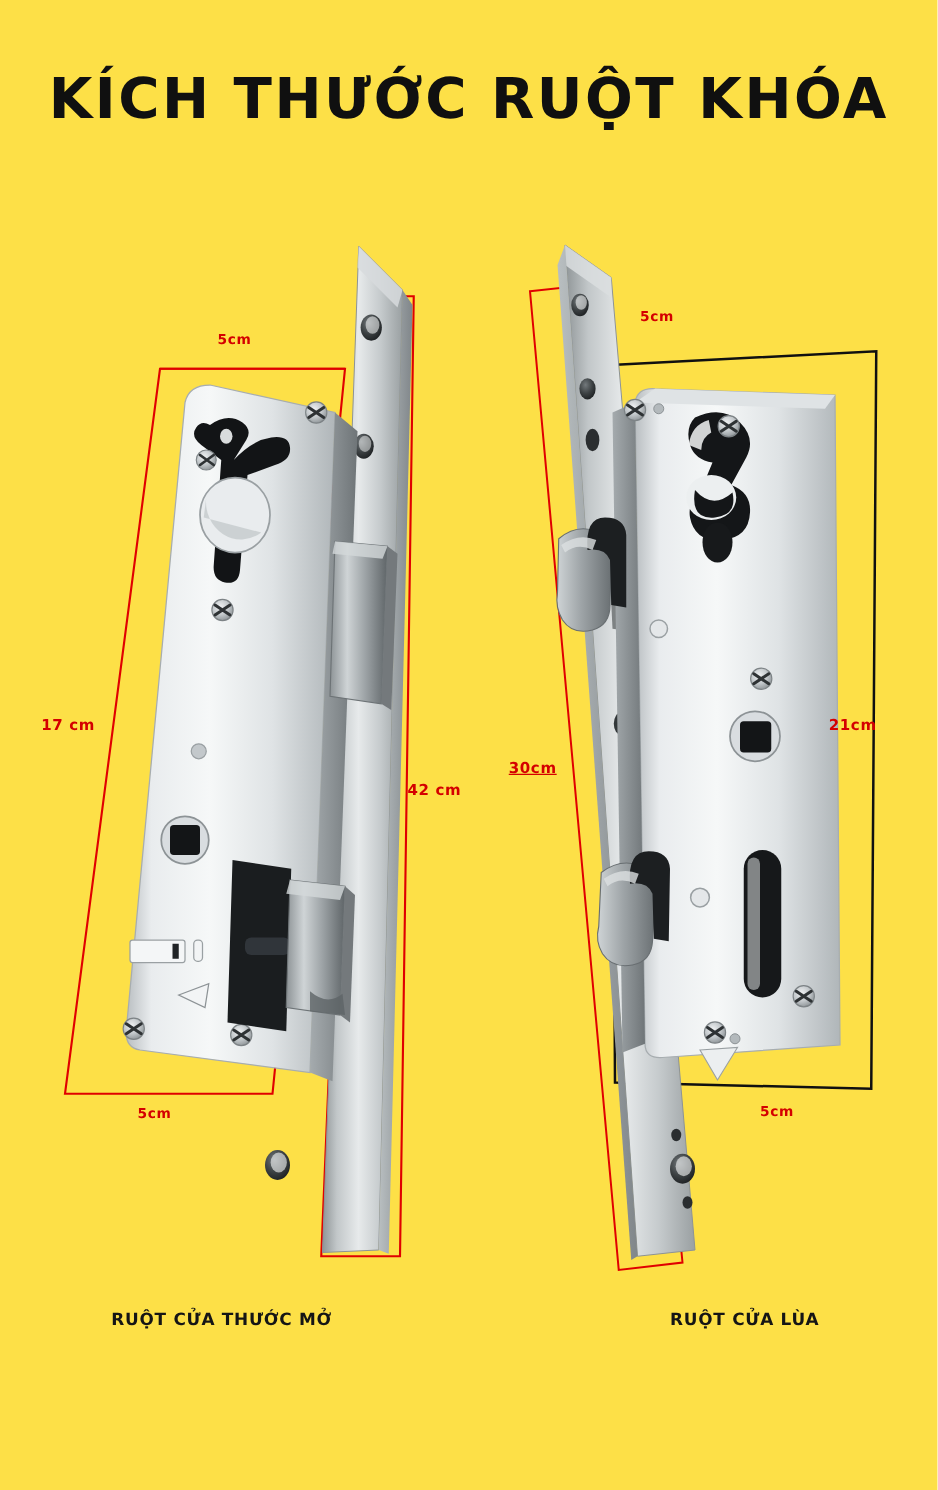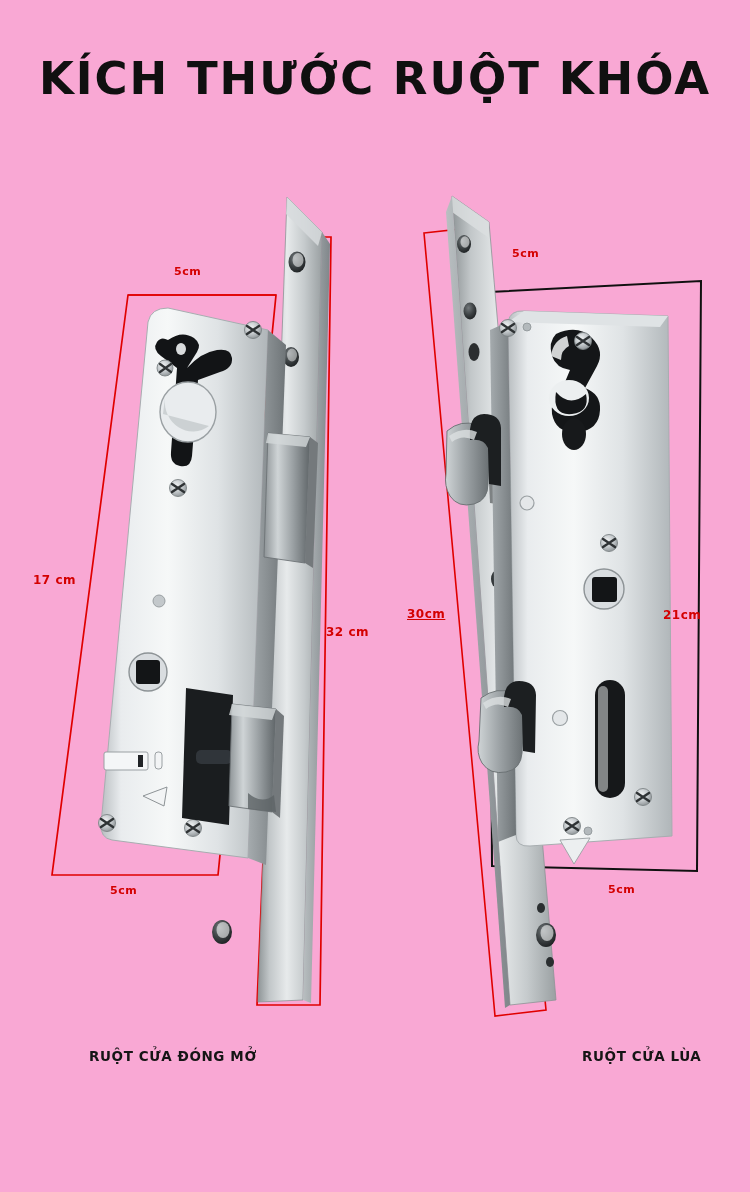--- a/index.html
+++ b/index.html
@@ -11,21 +11,21 @@
     width: 750px;
     height: 1192px;
     position: relative;
     overflow: hidden;
     font-family: "DejaVu Sans", "Liberation Sans", sans-serif;
   }
 
   #page {
     position: absolute;
     inset: 0;
-    background: #f9a8d4;
+    background: #fde047;
   }
 
   
   .title {
     position: absolute;
     top: 56px;
     left: 0;
     width: 750px;
     text-align: center;
     font-family: "DejaVu Sans", "Liberation Sans", sans-serif;
@@ -59,36 +59,36 @@
   }
   .dim.big { font-size: 12px; }
 
   .lbl-5cm-left      { left: 174px; top: 266px; }
   .lbl-17cm          { left: 33px;  top: 574px; }
   .lbl-24cm          { left: 326px; top: 626px; }
   .lbl-5cm-bottom-l  { left: 110px; top: 885px; }
 
   .lbl-5cm-right     { left: 512px; top: 248px; }
   .lbl-30cm          { left: 407px; top: 608px; text-decoration: underline; }
-  .lbl-21cm          { left: 663px; top: 574px; margin-top: 35px; }
+  .lbl-21cm          { left: 663px; top: 574px; }
   .lbl-5cm-bottom-r  { left: 608px; top: 884px; }
 
   
   .caption {
     position: absolute;
     color: #151515;
     font-family: "DejaVu Sans", "Liberation Sans", sans-serif;
     font-weight: 800;
     font-size: 13.5px;
     letter-spacing: 0.6px;
     white-space: nowrap;
     line-height: 1;
   }
   .cap-left  { left: 89px;  top: 1050px; }
-  .cap-right { left: 582px; top: 1050px; }
+  .cap-right { left: 536px; top: 1050px; }
 </style>
 </head>
 <body>
 
 <div id="page">
 
   <div class="title">KÍCH THƯỚC RUỘT KHÓA</div>
 
   <svg id="scene" viewBox="0 0 750 1192">
     <defs>
@@ -330,29 +330,29 @@
         <path d="M 504 707 q 14 -2 18 8 l 1 36 l 12 2 l 1 -58 q -1 -14 -17 -14 q -17 0 -15 26 z" fill="#1c1f21"></path>
         <path d="M 483 703 q 14 -10 28 -4 l -3 8 q -12 -6 -22 2 z" fill="#dce0e1" opacity="0.8"></path>
       </g>
     </g>
   </svg>
 
   <div class="dim lbl-5cm-left">5cm</div>
 
   <div class="dim big lbl-17cm">17 cm</div>
 
-  <div class="dim big lbl-24cm">32 cm</div>
+  <div class="dim big lbl-24cm">42 cm</div>
 
   <div class="dim lbl-5cm-bottom-l">5cm</div>
 
   <div class="dim lbl-5cm-right">5cm</div>
 
   <div class="dim big lbl-30cm">30cm</div>
 
   <div class="dim big lbl-21cm">21cm</div>
 
   <div class="dim lbl-5cm-bottom-r">5cm</div>
 
-  <div class="caption cap-left">RUỘT CỬA ĐÓNG MỞ</div>
+  <div class="caption cap-left">RUỘT CỬA THƯỚC MỞ</div>
 
   <div class="caption cap-right">RUỘT CỬA LÙA</div>
 
 </div>
 
 </body></html>

